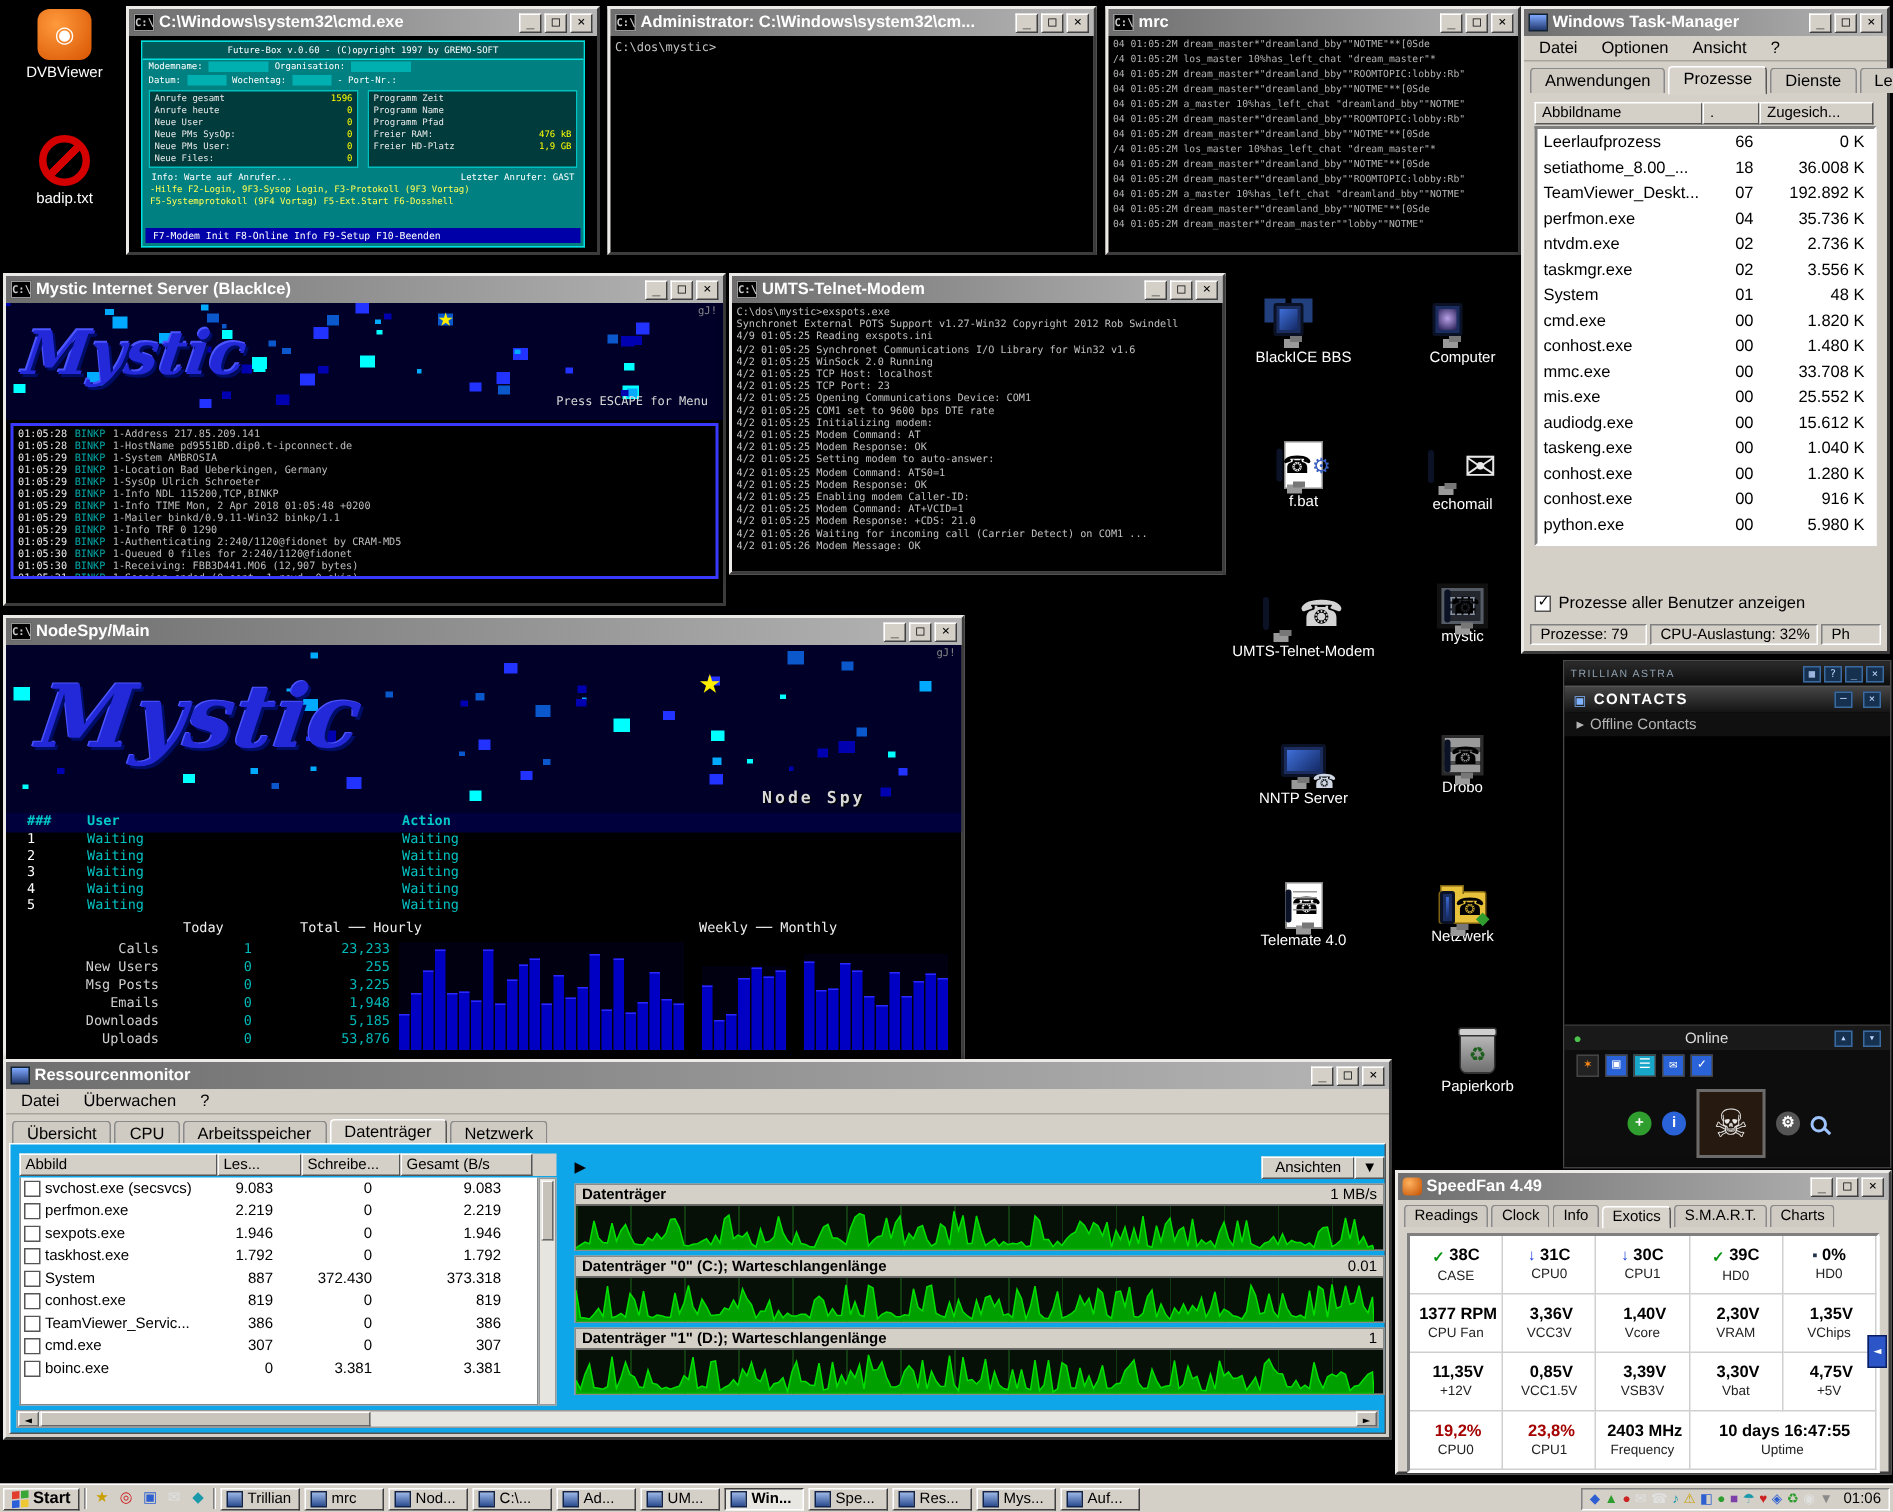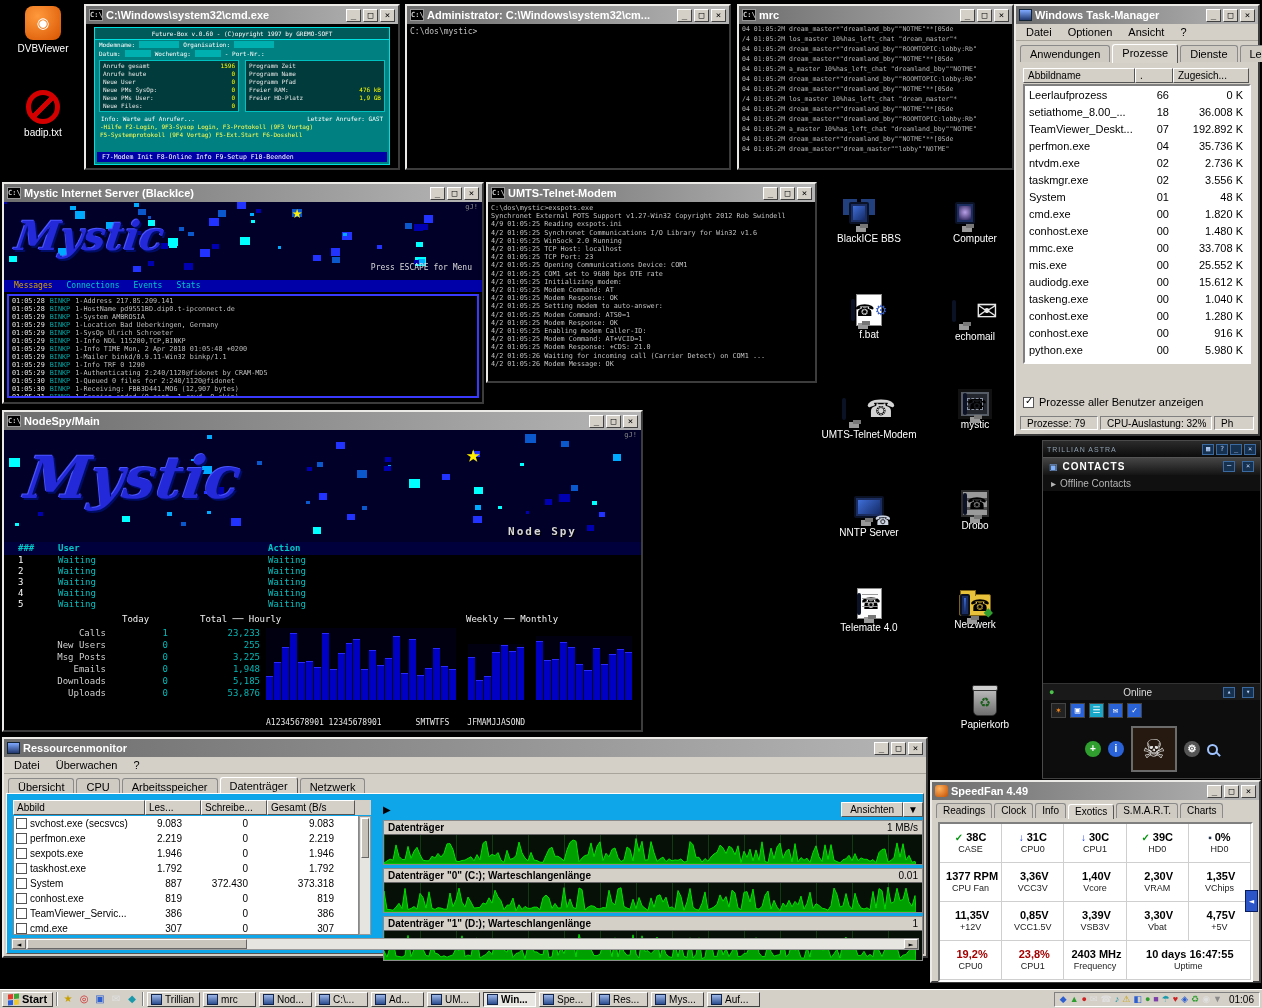--- a/index.html
+++ b/index.html
@@ -619,26 +619,20 @@
           <i style="position: absolute; z-index: 1; left: 339px; top: 31px; width: 4px; height: 3px; background: rgb(0, 170, 255);"></i>
           <i style="position: absolute; z-index: 1; left: 412px; top: 40px; width: 7px; height: 5px; background: rgb(0, 255, 255);"></i>
           <i style="position: absolute; z-index: 1; left: 74px; top: 38px; width: 6px; height: 5px; background: rgb(10, 88, 204);"></i>
           <i style="position: absolute; z-index: 1; left: 180px; top: 61px; width: 9px; height: 7px; background: rgb(0, 0, 176);"></i>
           <i style="position: absolute; z-index: 1; left: 233px; top: 0px; width: 9px; height: 7px; background: rgb(34, 51, 255);"></i>
           <i style="position: absolute; z-index: 1; left: 246px; top: 11px; width: 4px; height: 3px; background: rgb(0, 170, 255);"></i>
           <i style="position: absolute; z-index: 1; left: 165px; top: 39px; width: 8px; height: 7px; background: rgb(0, 255, 255);"></i>
           <i style="position: absolute; z-index: 1; left: 214px; top: 8px; width: 8px; height: 7px; background: rgb(10, 88, 204);"></i>
           <i style="position: absolute; z-index: 1; left: 144px; top: 59px; width: 6px; height: 5px; background: rgb(0, 0, 176);"></i>
         </div>
-      <div class="mys-tabs">
-        <span class="hot">Messages</span>
-          <span>Connections</span>
-          <span>Events</span>
-          <span>Stats</span>
-      </div>
       <div class="mys-log">
         <div class="log-line">
             <span class="lt">01:05:28</span>
             <span class="lp">BINKP</span>
             <span class="lm">1-Address 217.85.209.141</span>
           </div>
           <div class="log-line">
             <span class="lt">01:05:28</span>
             <span class="lp">BINKP</span>
             <span class="lm">1-HostName pd9551BD.dip0.t-ipconnect.de</span>
@@ -917,21 +911,21 @@
           </div>
       </div>
       <div class="ns-axis">
         <span style="margin-left:262px;">A12345678901 12345678901</span>
         <span style="margin-left:34px;">SMTWTFS</span>
         <span style="margin-left:18px;">JFMAMJJASOND</span>
       </div>
     </div>
   </div>
 
-  <div class="window" style="left:2px;top:737px;width:926px;height:221px;">
+  <div class="window" style="left:2px;top:706px;width:926px;height:254px;">
     <div class="titlebar">
       <span class="gicon"></span>
       <span class="ttext">Ressourcenmonitor</span>
       <span class="tbtns">
           <span class="tbtn">_</span>
           <span class="tbtn">□</span>
           <span class="tbtn">×</span>
         </span>
     </div>
     <div class="menubar">

